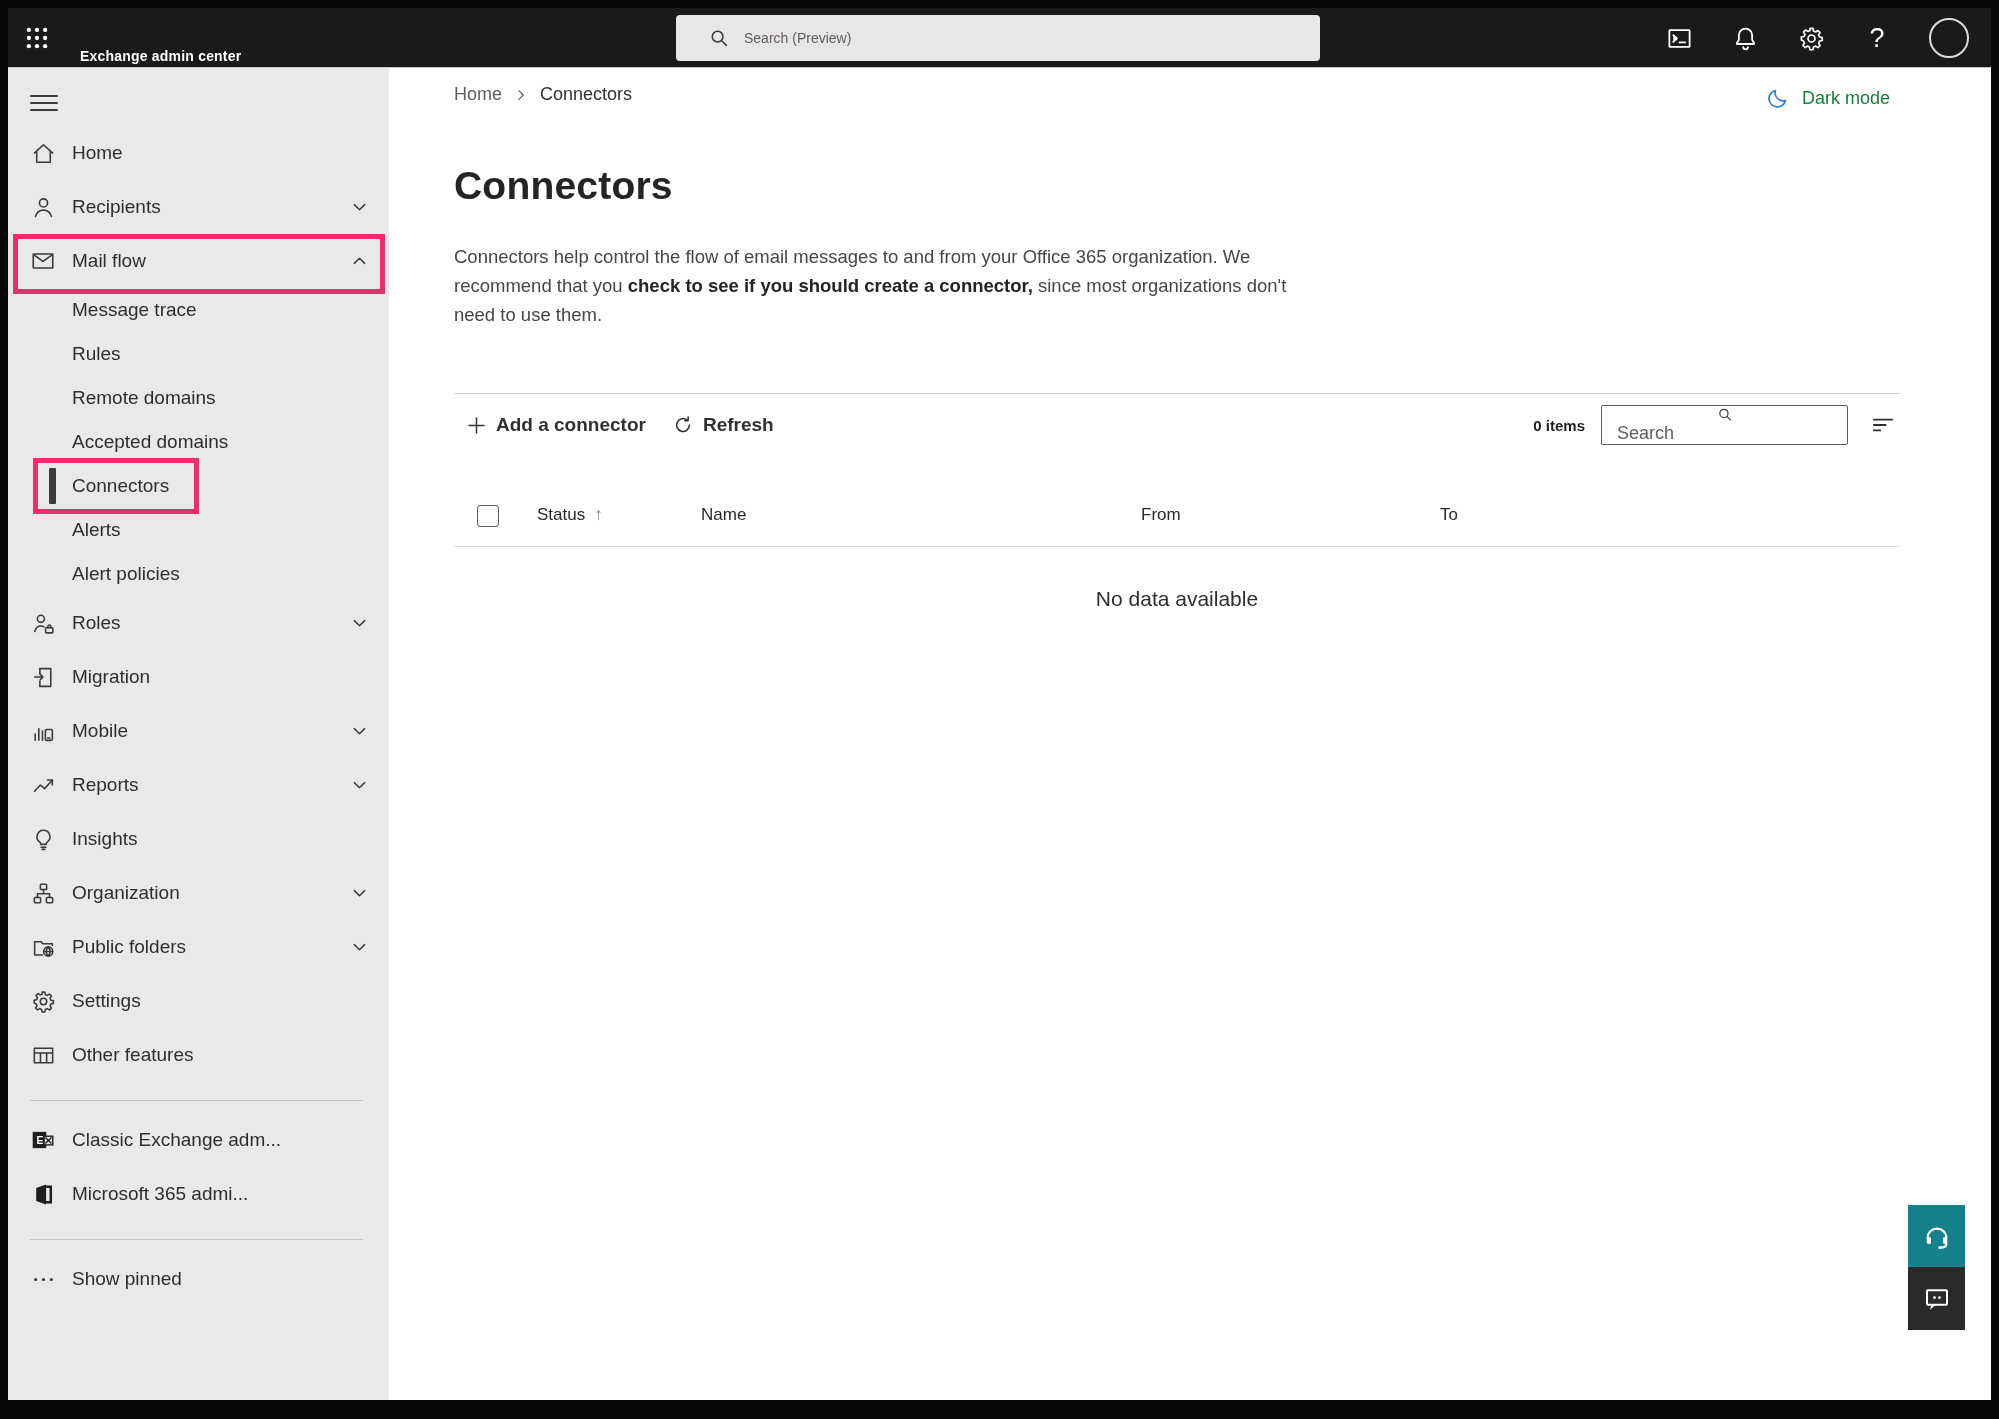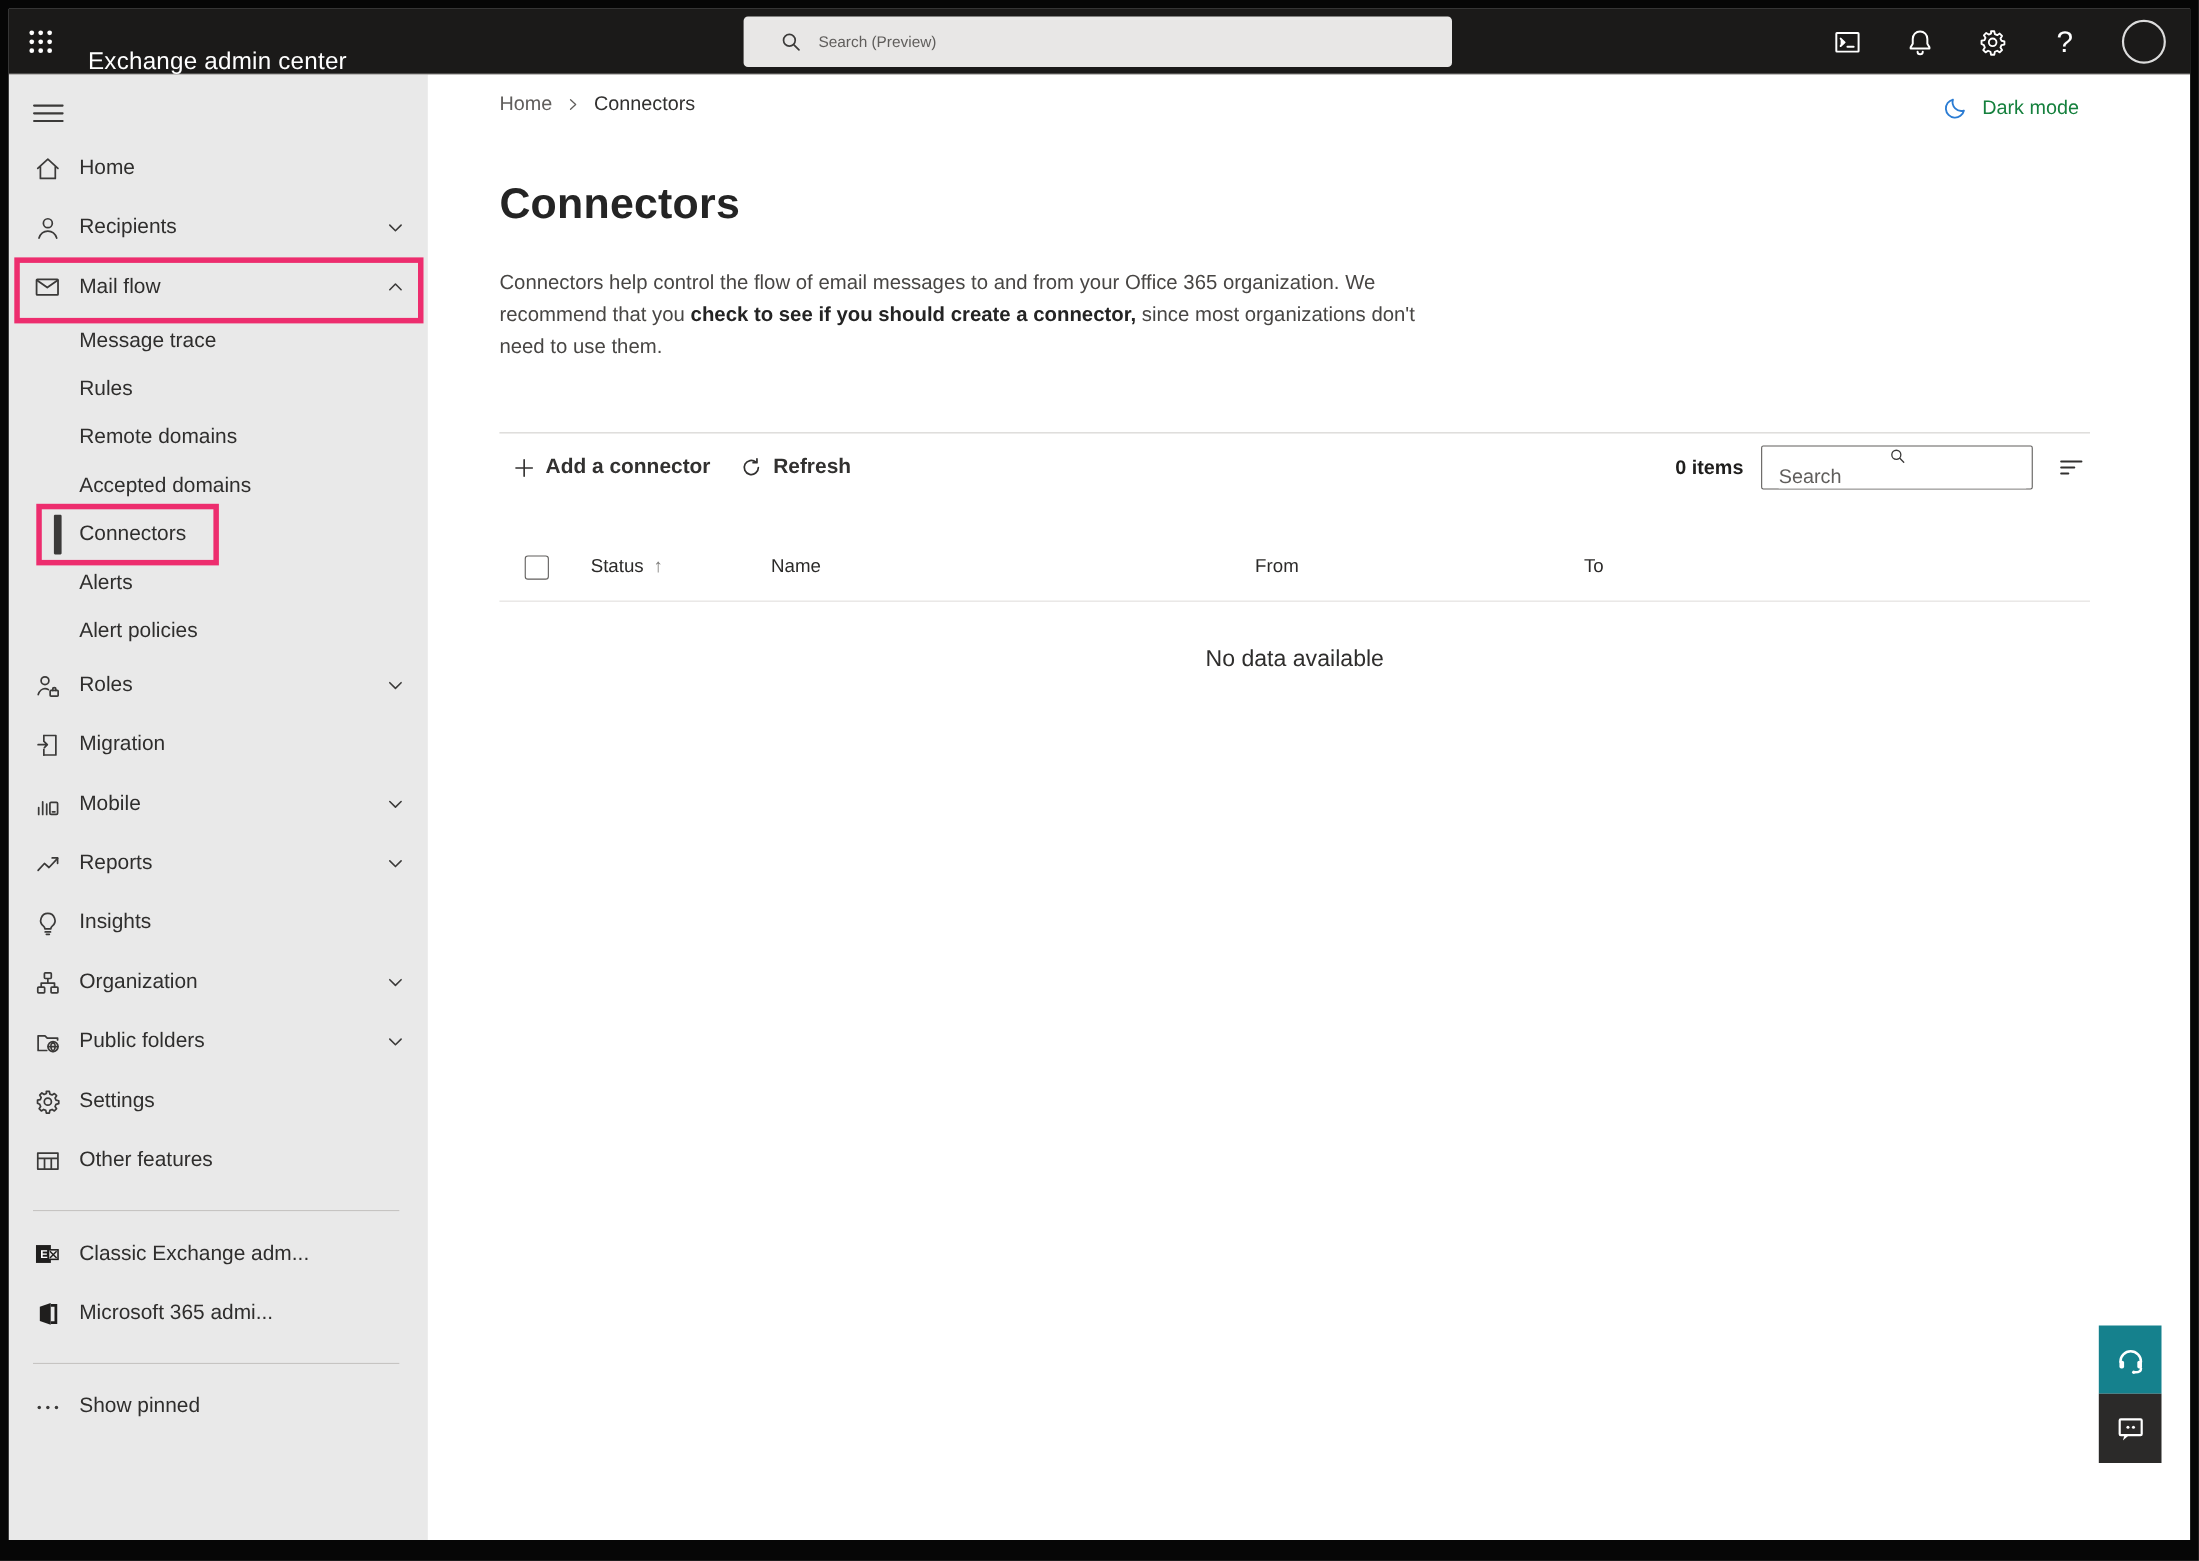--- a/index.html
+++ b/index.html
@@ -3,21 +3,21 @@
 <meta charset="utf-8">
 <style>
   * { margin:0; padding:0; box-sizing:border-box; }
   html,body { width:1999px; height:1419px; }
   body { background:#060606; font-family:"Liberation Sans","DejaVu Sans",sans-serif; color:#323130; position:relative; }
   .frame { position:absolute; left:8px; top:8px; width:1983px; height:1392px; background:#fff; overflow:hidden; }
 
   
   .topbar { position:absolute; left:0; top:0; width:100%; height:60px; background:#1b1a19; display:flex; align-items:center; border-bottom:1px solid #c9c7c5; }
   .waffle { width:58px; height:60px; display:flex; align-items:center; justify-content:center; cursor:pointer; }
-  .topbar-title { color:#fff; font-size:22px; font-weight:400; letter-spacing:.2px; margin-left:14px; white-space:nowrap;margin-top:36px; }
+  .topbar-title { color:#fff; font-size:14px; font-weight:700; letter-spacing:.2px; margin-left:14px; white-space:nowrap;margin-top:36px; }
   .topbar-search { position:absolute; left:668px; top:7px; width:644px; height:46px; background:#e8e7e6; border-radius:4px; display:flex; align-items:center; padding:0 14px; cursor:text; }
   .topbar-search svg { flex:none; margin-left:18px; }
   .topbar-search input { border:none; outline:none; background:transparent; font-family:inherit; font-size:14px; color:#3b3a39; margin-left:14px; width:100%; }
   .topbar-search input::placeholder { color:#605e5c; opacity:1; }
   .topbar-right { position:absolute; right:0; top:0; height:60px; display:flex; align-items:center; gap:38px; padding-right:22px; }
   .tb-icon { width:28px; height:28px; display:flex; align-items:center; justify-content:center; cursor:pointer; }
   .help-glyph { color:#fff; font-size:27px; font-weight:400; line-height:1; }
   .avatar { width:40px; height:40px; border-radius:50%; border:2px solid #dcdcdc; cursor:pointer; }
 
   
@@ -44,21 +44,21 @@
   .darkmode { position:absolute; top:18px; right:101px; display:flex; align-items:center; gap:12px; cursor:pointer; }
   .darkmode-label { font-size:18px; color:#15803d; }
   .page-title { position:absolute; top:96px; left:65px; font-size:39px; line-height:44px; font-weight:700; color:#242424; letter-spacing:.2px; }
   .page-desc { position:absolute; top:174px; left:65px; width:848px; font-size:18.5px; line-height:29px; color:#484644; }
   .desc-link { font-weight:700; color:#242424; cursor:pointer; }
   .toolbar-divider { position:absolute; top:325px; left:65px; right:91px; border-top:1px solid #d2d0ce; }
   .toolbar { position:absolute; top:335px; left:65px; right:91px; height:44px; display:flex; align-items:center; }
   .tool-btn { display:flex; align-items:center; gap:9px; padding:0 12px; height:40px; cursor:pointer; border-radius:2px; }
   .tool-btn + .tool-btn { margin-left:2px; }
   .tool-label { font-size:19px; color:#323130; font-weight:600; }
-  .items-count { margin-left:auto; font-size:18px; font-weight:700; color:#1f1e1d; white-space:nowrap; }
+  .items-count { margin-left:auto; font-size:15px; font-weight:700; color:#1f1e1d; white-space:nowrap; }
   .list-search { margin-left:16px; width:247px; height:40px; border:1px solid #605e5c; border-radius:2px; background:#fff; display:flex; align-items:center; padding:0 10px;flex-direction:column; }
   .list-search input { border:none; outline:none; font-family:inherit; font-size:18px; color:#3b3a39; margin-left:10px; width:100%; }
   .list-search input::placeholder { color:#605e5c; opacity:1; }
   .filter-btn { margin-left:18px; width:34px; height:34px; display:flex; align-items:center; justify-content:center; cursor:pointer; }
 
   .table-header { position:absolute; top:428px; left:0; right:91px; height:50px; }
   .th-check { position:absolute; left:88px; top:9px; width:22px; height:22px; border:1.6px solid #605e5c; border-radius:3px; background:#fff; cursor:pointer; }
   .th { position:absolute; top:9px; font-size:17px; color:#2b2a29; cursor:pointer; display:flex; align-items:flex-end; gap:9px; }
   .th-status { left:148px; }
   .th-name { left:312px; }

